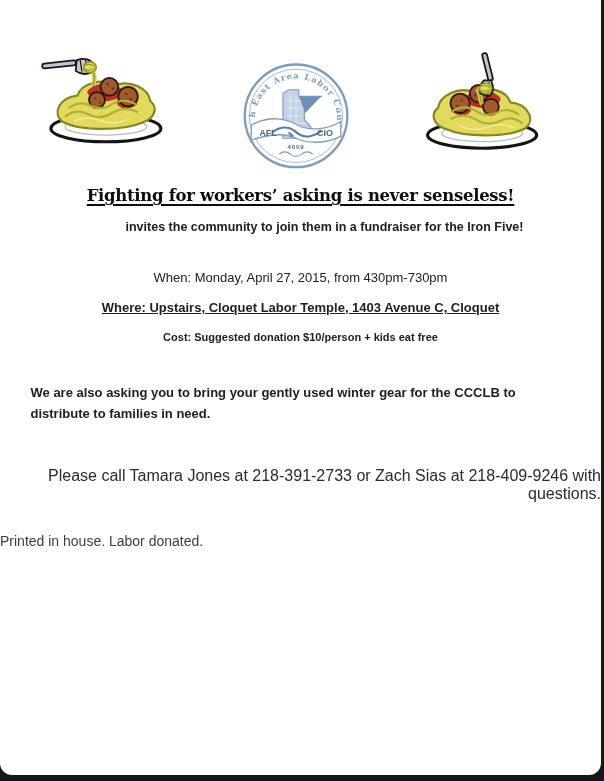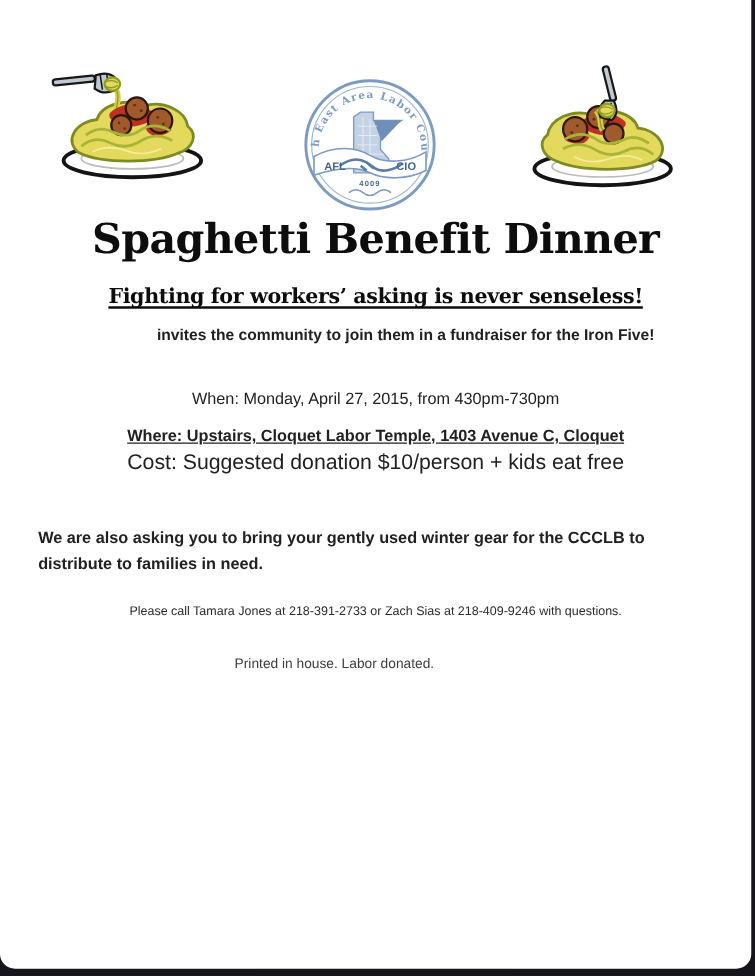--- a/index.html
+++ b/index.html
@@ -36,29 +36,29 @@
   .slogan {
     margin-top:16px; text-align:center;
     font-family:"DejaVu Serif", serif; font-weight:bold; font-size:16.5px; color:#0d0d0d;
     text-decoration:underline; text-underline-offset:3px; text-decoration-thickness:1.5px;
     letter-spacing:-0.3px;
   }
   .invite-1 { margin-top:34px; font-size:12.5px; font-weight:bold; text-align:center; }
   .invite-2 { margin-top:15px; font-size:12.5px; font-weight:bold; text-align:left;padding-left:48px; }
   .detail-when  { margin-top:36px; font-size:13px; font-weight:normal; text-align:left; }
   .detail-where { margin-top:15px; font-size:13px; font-weight:bold; text-align:center;text-decoration:underline; }
-  .detail-cost  { margin-top:4px; font-size:17px; font-weight:normal; text-align:center; }
+  .detail-cost  { margin-top:16px; font-size:11px; font-weight:bold; text-align:center; }
   .donation {
     margin-top:40px; max-width:540px; text-align:left;
     font-size:13px; font-weight:bold; line-height:1.6;
   }
-  .contact { margin-top:22px; font-size:10px; text-align:right; color:#2b2b2b; }
+  .contact { margin-top:42px; font-size:16px; text-align:right; color:#2b2b2b; }
   .fineprint {
-    margin-top:30px; width:100%; text-align:center; padding-right:82px;
-    font-size:11px; color:#3d3d3d;padding-left:16px;
+    margin-top:30px; width:100%; text-align:left; padding-right:82px;
+    font-size:14px; color:#3d3d3d;
   }
 </style>
 </head>
 <body>
 
 <div class="stage">
   <div class="paper">
 
     <div class="header-row">
 
@@ -139,21 +139,20 @@
             <path d="M84,33 C88,41 87,47 82,51 L72,48 C70,42 72,37 76,33 Z" fill="#c2c8d0" stroke="#17171a" stroke-width="2"></path>
             <path d="M82,35 L76,47 M86,39 L80,50" stroke="#17171a" stroke-width="1.4"></path>
             <ellipse cx="78" cy="42" rx="7" ry="6" fill="#e3d95c" stroke="#8f9c1f" stroke-width="2"></ellipse>
             <path d="M72,40 q6,-3 11,1 M72,44 q6,3 11,-1" fill="none" stroke="#8f9c1f" stroke-width="1.2"></path>
           </g>
         </svg>
       </div>
     </div>
 
     <div class="title">
-      <div>Spaghetti Benefit Dinner</div>
     </div>
 
 
     <div class="slogan">Fighting for workers’ asking is never senseless!</div>
 
     <div class="invite-2">invites the community to join them in a fundraiser for the Iron Five!</div>
 
     <div class="detail-when">When: Monday, April 27, 2015, from 430pm-730pm</div>
     <div class="detail-where">Where: Upstairs, Cloquet Labor Temple, 1403 Avenue C, Cloquet</div>
     <div class="detail-cost">Cost: Suggested donation $10/person + kids eat free</div>

